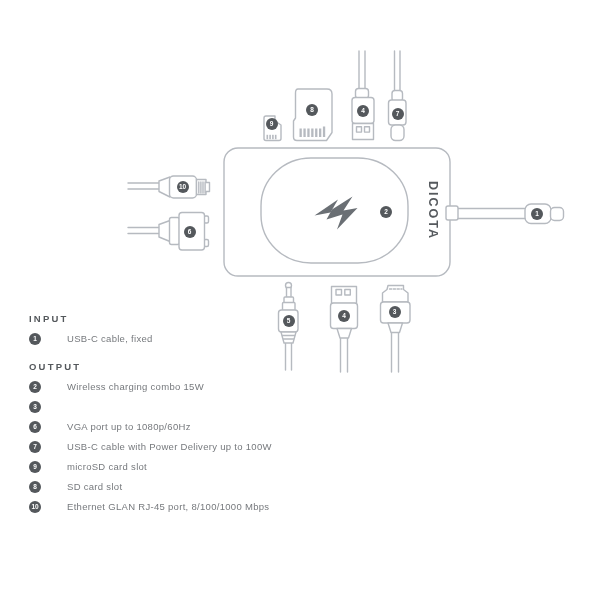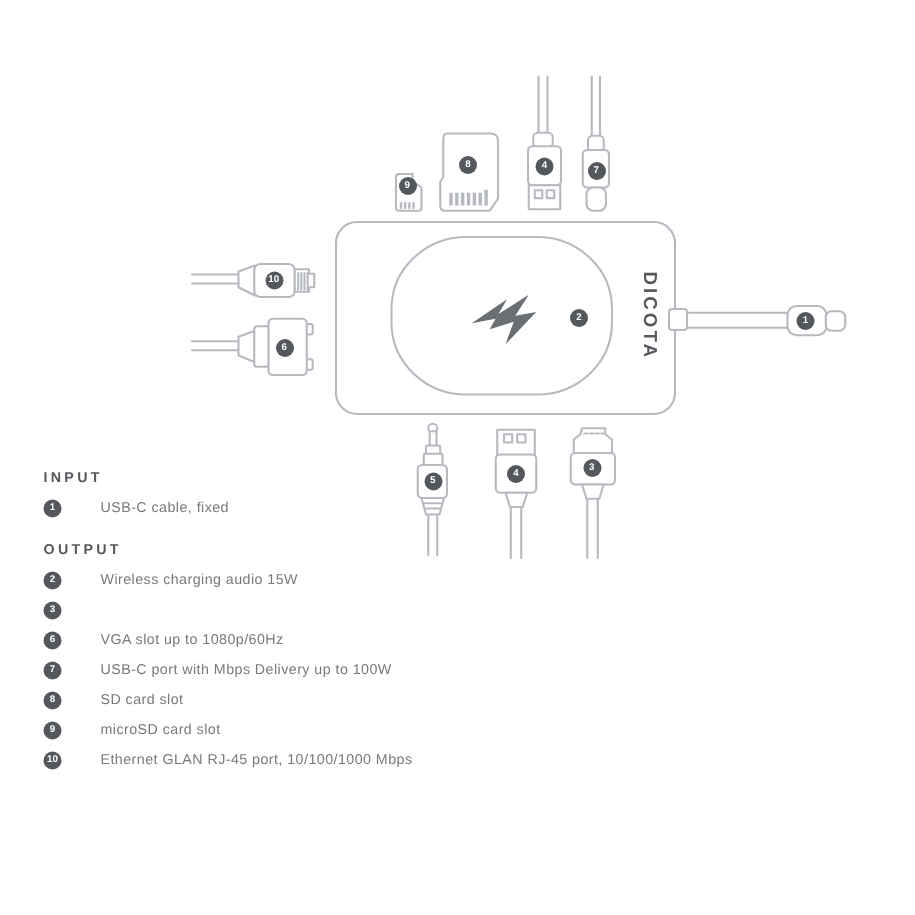--- a/index.html
+++ b/index.html
@@ -155,40 +155,40 @@
         <span class="legend-num">1</span>
         <span class="legend-label">USB-C cable, fixed</span>
       </div>
     </div>
 
     <div>
       <div class="legend-header">OUTPUT</div>
 
       <div class="legend-row">
         <span class="legend-num">2</span>
-        <span class="legend-label">Wireless charging audio 15W</span>
+        <span class="legend-label">Wireless charging combo 15W</span>
       </div>
       <div class="legend-row">
         <span class="legend-num">3</span>
       </div>
       <div class="legend-row">
         <span class="legend-num">6</span>
-        <span class="legend-label">VGA slot up to 1080p/60Hz</span>
+        <span class="legend-label">VGA port up to 1080p/60Hz</span>
       </div>
       <div class="legend-row">
         <span class="legend-num">7</span>
-        <span class="legend-label">USB-C port with Mbps Delivery up to 100W</span>
+        <span class="legend-label">USB-C cable with Power Delivery up to 100W</span>
+      </div>
+      <div class="legend-row">
+        <span class="legend-num">9</span>
+        <span class="legend-label">microSD card slot</span>
       </div>
       <div class="legend-row">
         <span class="legend-num">8</span>
         <span class="legend-label">SD card slot</span>
       </div>
       <div class="legend-row">
-        <span class="legend-num">9</span>
-        <span class="legend-label">microSD card slot</span>
-      </div>
-      <div class="legend-row">
         <span class="legend-num">10</span>
-        <span class="legend-label">Ethernet GLAN RJ-45 port, 10/100/1000 Mbps</span>
+        <span class="legend-label">Ethernet GLAN RJ-45 port, 8/100/1000 Mbps</span>
       </div>
     </div>
   </div>
 </div>
 
 </body></html>

